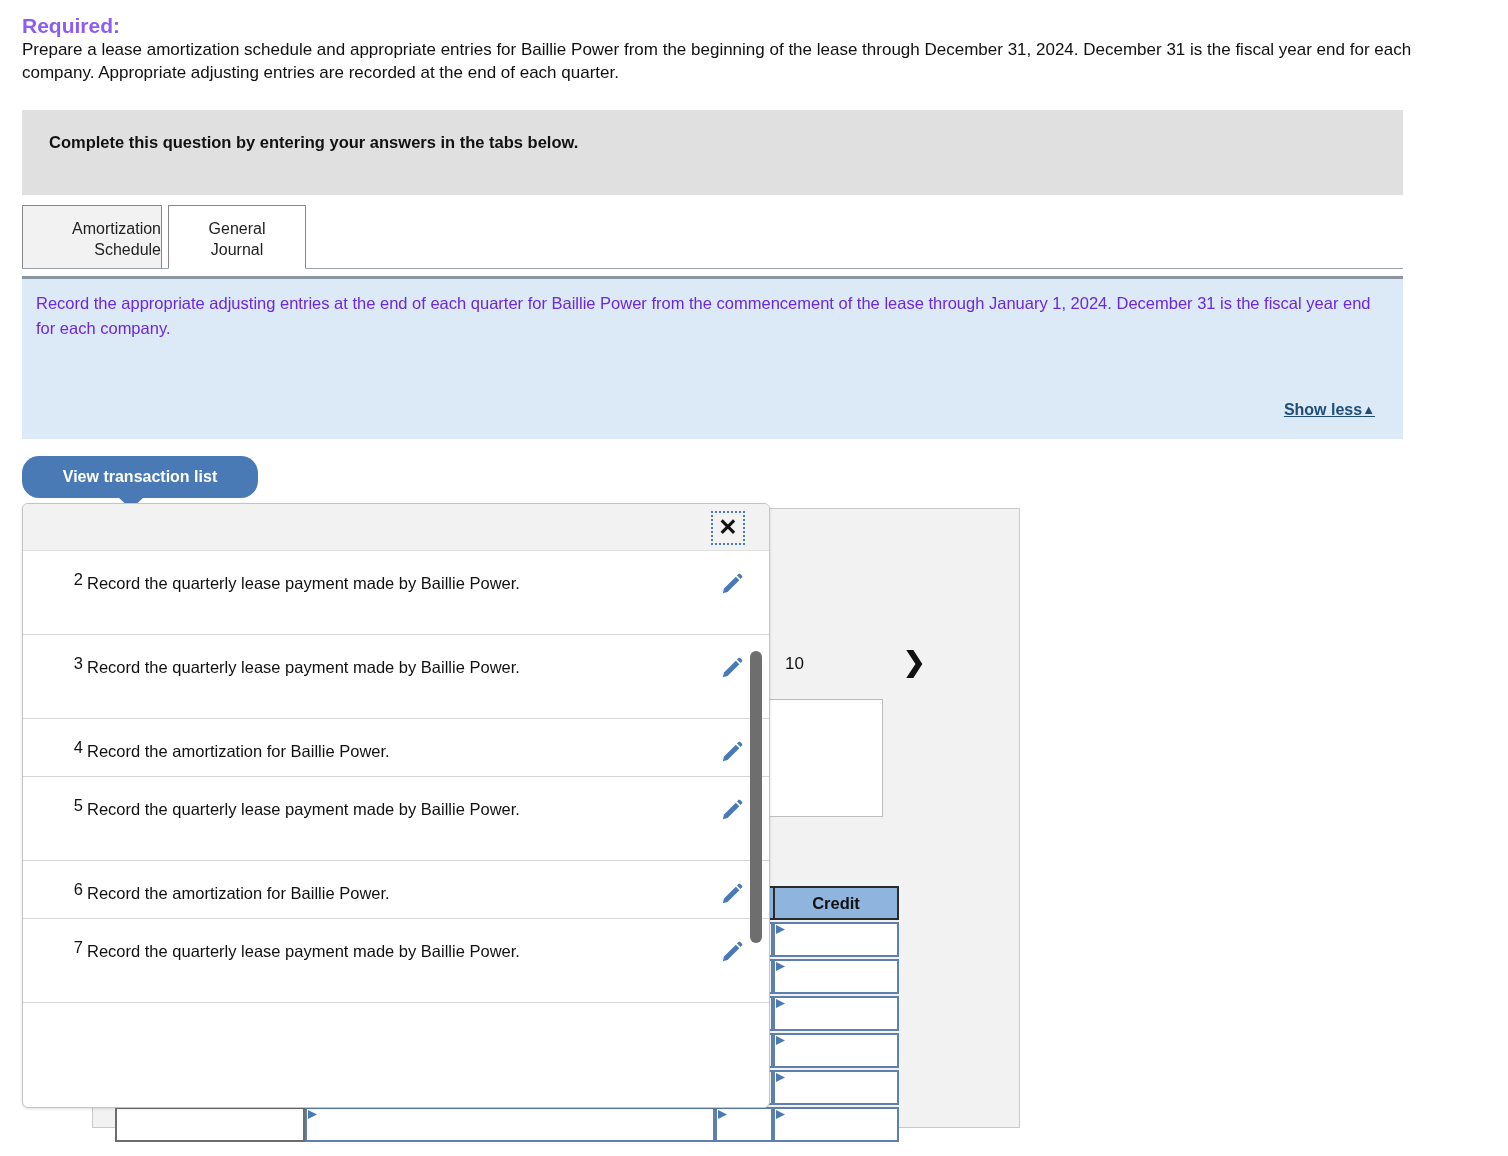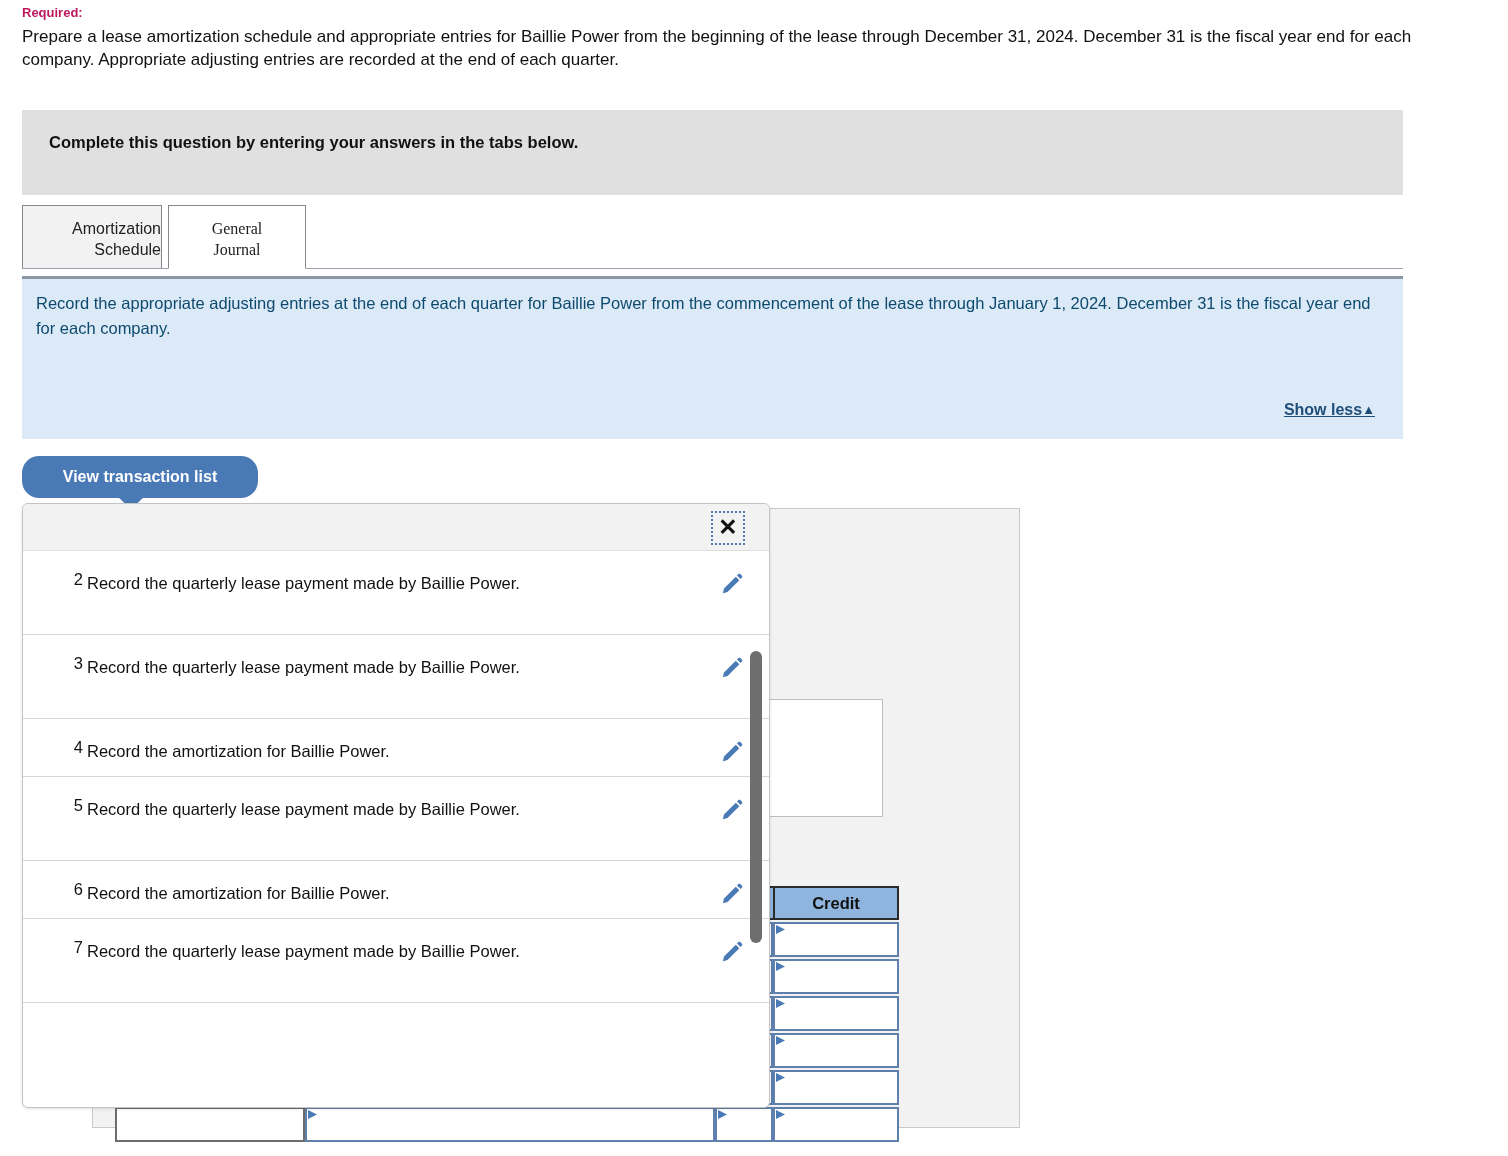--- a/index.html
+++ b/index.html
@@ -19,23 +19,24 @@
 
   
   #required-block {
     position: absolute;
     left: 22px;
     top: 2px;
     width: 1410px;
   }
   .req-title {
     font-weight: bold;
-    font-size: 13px;
+    font-size: 21px;
     line-height: 22px;
-    color: #be185d;
+    color: #8b5cf6;
+    margin-top: 13px;
   }
   .req-body {
     font-size: 17px;
     line-height: 23px;
     color: #111;
     margin-top: 1px;
   }
 
   
   #complete-banner {
@@ -81,21 +82,21 @@
     background: #f2f2f2;
     border-bottom: 1px solid #888;
     text-align: right;
   }
   .tab.active {
     background: #ffffff;
     border-bottom: 1px solid #ffffff;
     z-index: 3;
   }
   #tab-amortization { left: 0; width: 140px; }
-  #tab-general-journal { left: 146px; width: 138px; font-family: Liberation Serif, serif; }
+  #tab-general-journal { left: 146px; width: 138px; }
   #tabstrip .tab-underline {
     position: absolute;
     left: 0;
     top: 63px;
     width: 1381px;
     height: 1px;
     background: #9aa3ad;
     z-index: 1;
   }
 
@@ -110,21 +111,21 @@
     border-top: 3px solid #8b96a3;
     box-sizing: border-box;
   }
   #instruction-panel .instr-main {
     position: absolute;
     left: 14px;
     top: 12px;
     width: 1348px;
     font-size: 16.5px;
     line-height: 25px;
-    color: #0c4a6e;
+    color: #6d28d9;
   }
   #instruction-panel .instr-note {
     position: absolute;
     left: 14px;
     top: 62px;
     width: 1290px;
     font-size: 16.5px;
     line-height: 25px;
     color: #9c2b2b;
   }
@@ -445,20 +446,25 @@
   <div id="show-less"><span>Show less</span><span class="caret">▲</span></div>
 </div>
 
 <div id="view-transaction-list">
   <span>View transaction list</span>
   <div class="nub"></div>
 </div>
 
 <div id="journal-panel">
 
+  <div id="pager">
+    <div class="pg-prev">‹</div>
+    <div class="pg-num">10</div>
+    <div class="pg-next">❯</div>
+  </div>
 
   <div id="note-box"></div>
 
   <div id="journal-grid">
     <div class="jg-headrow">
       <div id="jg-head-blank" class="jg-head"></div>
       <div id="jg-head-credit" class="jg-head">Credit</div>
     </div>
     <div id="jg-rows">
         <div class="jg-row" style="top: 36px;">

